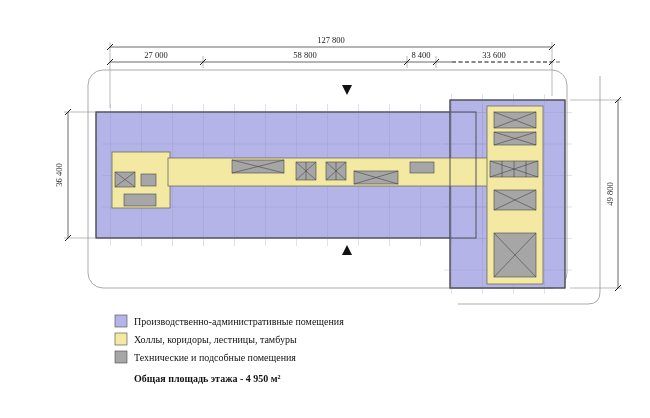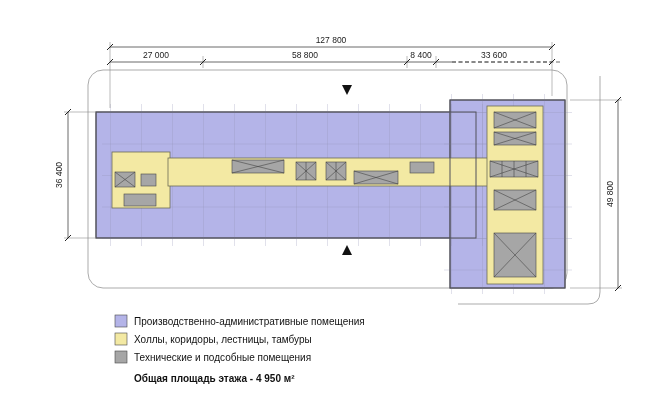--- a/index.html
+++ b/index.html
@@ -1,17 +1,17 @@
 <!DOCTYPE html>
 <html><head>
 <meta charset="utf-8">
 <style>
   html,body{margin:0;padding:0;background:#ffffff;}
   .canvas{position:relative;width:650px;height:418px;background:#ffffff;
-          font-family:Liberation Sans, sans-serif;overflow:hidden;}
+          font-family:Liberation Serif, serif;overflow:hidden;}
   svg{display:block;}
   .dim-text{font-size:8.5px;fill:#222;}
   .legend-text{font-size:10px;fill:#111;}
   .legend-total{font-size:10px;font-weight:bold;fill:#111;}
   .dimline{stroke:#444;stroke-width:0.8;fill:none;}
   .dimline-dash{stroke:#444;stroke-width:0.8;fill:none;stroke-dasharray:4 2.5;}
   .extline{stroke:#8f8f8f;stroke-width:0.6;fill:none;}
   .tick{stroke:#222;stroke-width:1;fill:none;}
   .site{stroke:#ababab;stroke-width:1;fill:none;}
   .bld{stroke:#55555c;stroke-width:1;}

